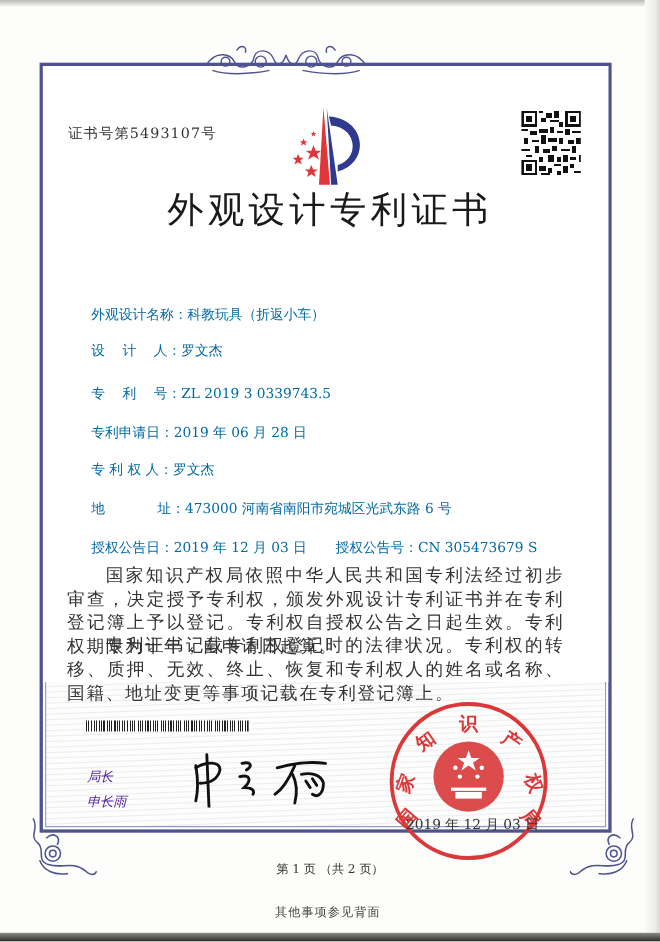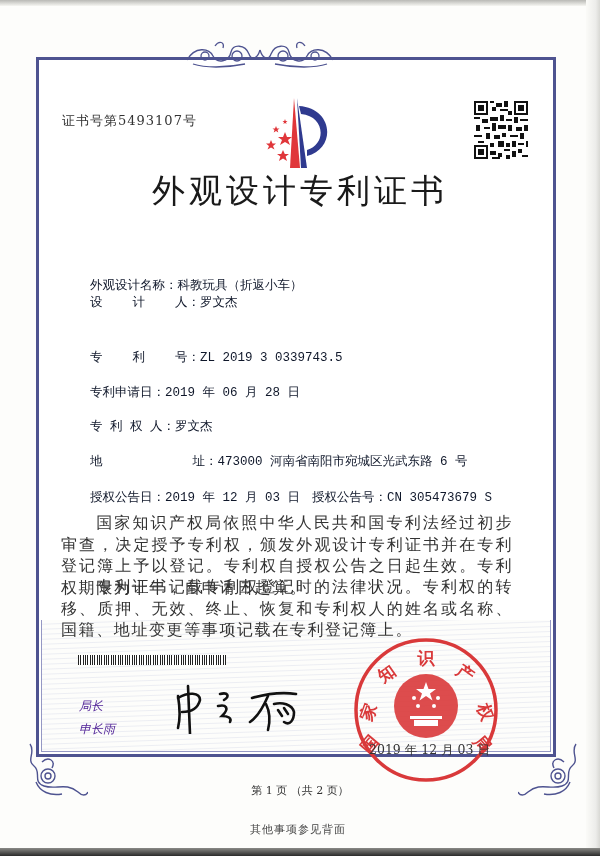--- a/index.html
+++ b/index.html
@@ -45,21 +45,21 @@
     font-size: 13px; letter-spacing: 1px; color: #333;
   }
   .logo { position: absolute; left: 255px; top: 96px; width: 80px; height: 74px; }
   .qr { position: absolute; left: 474px; top: 101px; width: 54px; height: 58px; }
   .title {
     position: absolute; left: 0; width: 600px; top: 169px; text-align: center;
     font-size: 33px; letter-spacing: 4px; color: #1a1a1a;
     font-family: "DejaVu Sans", "Liberation Sans", sans-serif; font-weight: normal;
   }
   .field {
-    position: absolute; left: 75px; font-size: 12.5px; color: #0f172a; white-space: pre; font-family: Liberation Mono, monospace;
+    position: absolute; left: 75px; font-size: 12.5px; color: #0369a1; white-space: pre;
   }
   .field .lbl { display: inline-block; }
   .para {
     position: absolute; left: 61px; width: 452px;
     font-size: 16px; line-height: 21.5px; color: #333; letter-spacing: 1.6px;
     text-align: justify; text-indent: 2.2em;
   }
   .barcode {
     position: absolute; left: 78px; top: 655px; width: 148px; height: 10px;
     background: repeating-linear-gradient(90deg, #222 0 1px, #fff 1px 2px, #222 2px 3px, #fff 3px 5px, #222 5px 6px, #fff 6px 7px);
@@ -194,21 +194,21 @@
     <rect x="9" y="28" width="4" height="1"></rect>
       <rect x="16" y="27" width="2" height="2"></rect>
   </g>
 </svg>
 
 <h1 class="title">外观设计专利证书</h1>
 
 <div class="field" style="top:263px;">
   <span class="lbl">外观设计名称：</span><span>科教玩具（折返小车）</span>
 </div>
-<div class="field" style="top:280px;text-align:center;">
+<div class="field" style="top:296px;text-align:center;">
   <span class="lbl">设    计    人：</span><span>罗文杰</span>
 </div>
 <div class="field" style="top:335px;">
   <span class="lbl">专    利    号：</span><span>ZL 2019 3 0339743.5</span>
 </div>
 <div class="field" style="top:370px;">
   <span class="lbl">专利申请日：</span><span>2019 年 06 月 28 日</span>
 </div>
 <div class="field" style="top:404px;">
   <span class="lbl">专 利 权 人：</span><span>罗文杰</span>

